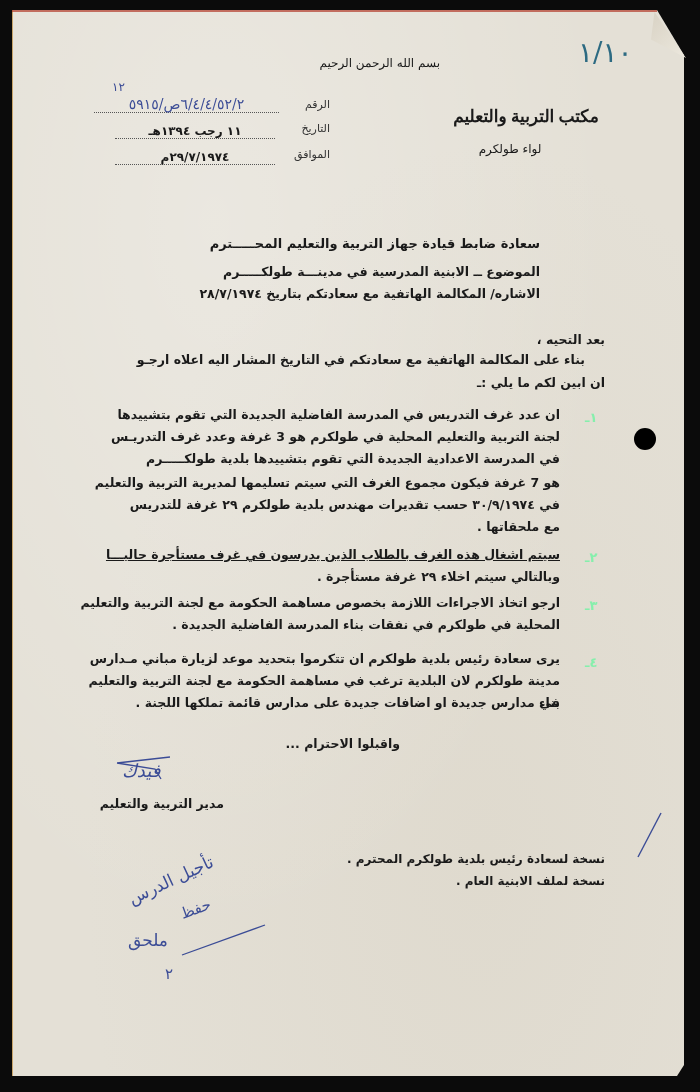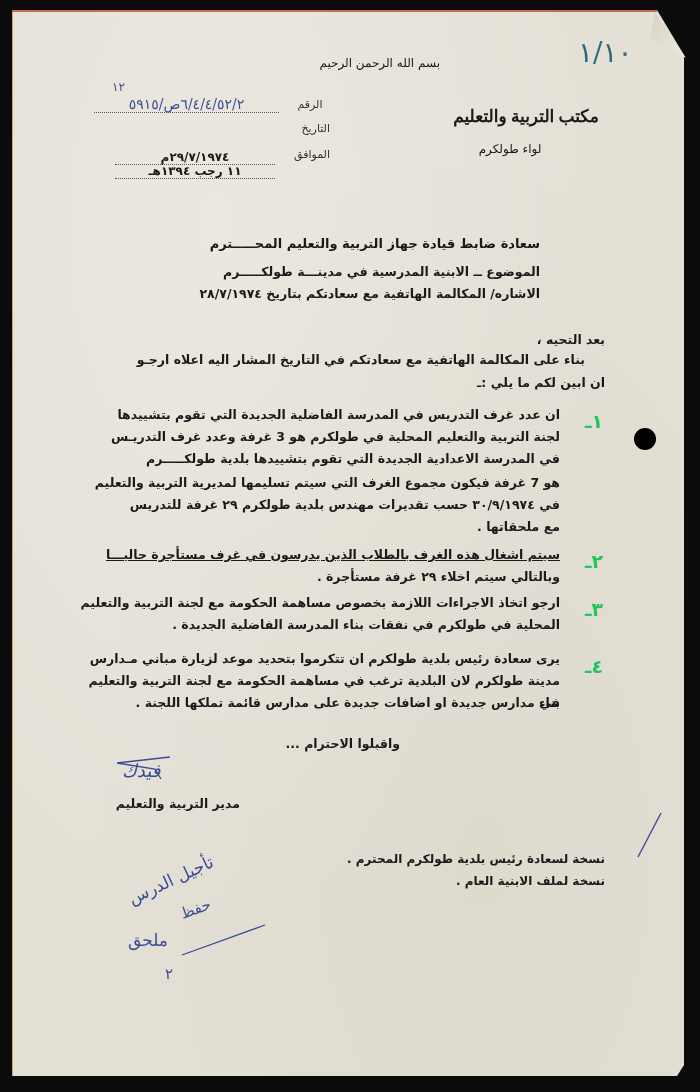--- a/index.html
+++ b/index.html
@@ -23,43 +23,43 @@
       clip-path: polygon(10% 0, 100% 100%, 0 60%);
     }
     .rtl { direction:rtl; text-align:right; position:absolute; color:#1a1a1a; }
     .bold { font-weight:bold; }
     .pen { color:#3b4c96; font-family:"DejaVu Serif", serif; position:absolute; }
     .pen-teal { color:#2c6a82; }
     .hole { position:absolute; width:22px; height:22px; border-radius:50%; background:#000; }
     .line { position:absolute; }
     .label-sm { font-size:11px; color:#333; }
     .dotted { border-bottom:1px dotted #555; }
-    .item-num { position:absolute; font-weight:bold; font-size:19px; color:#22c55e; direction:rtl; }
+    .item-num { position:absolute; font-weight:bold; font-size:13px; color:#86efac; direction:rtl; }
     .para { font-size:12.5px; line-height:22px; font-weight:bold; }
   </style>
 </head>
 <body>
 
 <div class="paper"></div>
 <div class="paper-topline"></div>
 <div class="fold"></div>
 
 <div class="pen pen-teal" style="left:578px; top:36px; font-size:28px; direction:rtl;">١/١٠</div>
 
 <div class="rtl" style="left:300px; top:56px; width:140px; font-size:12px; text-align:right; font-family:'DejaVu Serif', serif;">بسم الله الرحمن الرحيم</div>
 
 <div class="rtl bold" style="left:436px; top:106px; width:180px; font-size:17px; text-align:center; font-family:Liberation Serif, serif;">مكتب التربية والتعليم</div>
 <div class="rtl" style="left:450px; top:142px; width:120px; font-size:12px; text-align:center;">لواء طولكرم</div>
 
-<div class="rtl label-sm" style="left:290px; top:98px; width:40px;text-align:center;">الرقم</div>
+<div class="rtl label-sm" style="left:290px; top:98px; width:40px;">الرقم</div>
 <div class="pen" style="left:94px; top:96px; width:185px; font-size:14px; direction:rtl; text-align:center; border-bottom:1px dotted #555;">٦/٤/٤/٥٢/٢ص/٥٩١٥</div>
 <div class="pen" style="left:112px; top:80px; font-size:12px;">١٢</div>
 
 <div class="rtl label-sm" style="left:290px; top:122px; width:40px;">التاريخ</div>
-<div class="rtl bold dotted" style="left:115px; top:124px; width:160px; font-size:12px; text-align:center;margin-top:40px;">١١ رجب ١٣٩٤هـ</div>
+<div class="rtl bold dotted" style="left:115px; top:124px; width:160px; font-size:12px; text-align:center;">١١ رجب ١٣٩٤هـ</div>
 
 <div class="rtl label-sm" style="left:290px; top:148px; width:40px;">الموافق</div>
 <div class="rtl bold dotted" style="left:115px; top:150px; width:160px; font-size:12px; text-align:center;">٢٩/٧/١٩٧٤م</div>
 
 <div class="rtl bold" style="left:140px; top:236px; width:400px; font-size:13px;">سعادة ضابط قيادة جهاز التربية والتعليم المحـــــترم</div>
 <div class="rtl bold" style="left:140px; top:264px; width:400px; font-size:12.5px;">الموضوع ــ الابنية المدرسية في مدينـــة طولكـــــرم</div>
 <div class="rtl bold" style="left:140px; top:286px; width:400px; font-size:12.5px;">الاشاره/ المكالمة الهاتفية مع سعادتكم بتاريخ ٢٨/٧/١٩٧٤</div>
 
 <div class="rtl bold" style="left:440px; top:332px; width:165px; font-size:12.5px;">بعد التحيه ،</div>
 <div class="rtl bold" style="left:75px; top:352px; width:510px; font-size:12.5px;">بناء على المكالمة الهاتفية مع سعادتكم في التاريخ المشار اليه اعلاه ارجـو</div>
@@ -85,21 +85,21 @@
 <div class="rtl para" style="left:70px; top:648px; width:490px;">يرى سعادة رئيس بلدية طولكرم ان تتكرموا بتحديد موعد لزيارة مباني مـدارس</div>
 <div class="rtl para" style="left:70px; top:670px; width:490px;">مدينة طولكرم لان البلدية ترغب في مساهمة الحكومة مع لجنة التربية والتعليم في</div>
 <div class="rtl para" style="left:70px; top:692px; width:490px;">بناء مدارس جديدة او اضافات جديدة على مدارس قائمة تملكها اللجنة .</div>
 
 <div class="rtl bold" style="left:220px; top:736px; width:180px; font-size:12.5px;">واقبلوا الاحترام ...</div>
 
 <div class="pen" style="left:122px; top:760px; font-size:18px; font-style:italic;">فيدك</div>
 <svg class="line" style="left:115px; top:755px;" width="60" height="30">
   <path d="M2 8 L55 2 M2 8 L40 14 L46 24" stroke="#3b4c96" stroke-width="1.3" fill="none"></path>
 </svg>
-<div class="rtl bold" style="left:80px; top:796px; width:160px; font-size:12.5px;">مدير التربية والتعليم</div>
+<div class="rtl bold" style="left:64px; top:796px; width:160px; font-size:12.5px;">مدير التربية والتعليم</div>
 
 <div class="rtl bold" style="left:320px; top:852px; width:285px; font-size:12px;">نسخة لسعادة رئيس بلدية طولكرم المحترم .</div>
 <div class="rtl bold" style="left:320px; top:874px; width:285px; font-size:12px;">نسخة لملف الابنية العام .</div>
 
 <div class="pen" style="left:125px; top:870px; font-size:17px; transform:rotate(-25deg); direction:rtl;">تأجيل الدرس</div>
 <div class="pen" style="left:180px; top:900px; font-size:15px; transform:rotate(-20deg);">حفظ</div>
 <div class="pen" style="left:128px; top:930px; font-size:17px;">ملحق</div>
 <div class="pen" style="left:165px; top:965px; font-size:15px;">٢</div>
 <svg class="line" style="left:180px; top:920px;" width="90" height="40">
   <path d="M2 35 L85 5" stroke="#3b4c96" stroke-width="1.3" fill="none"></path>

